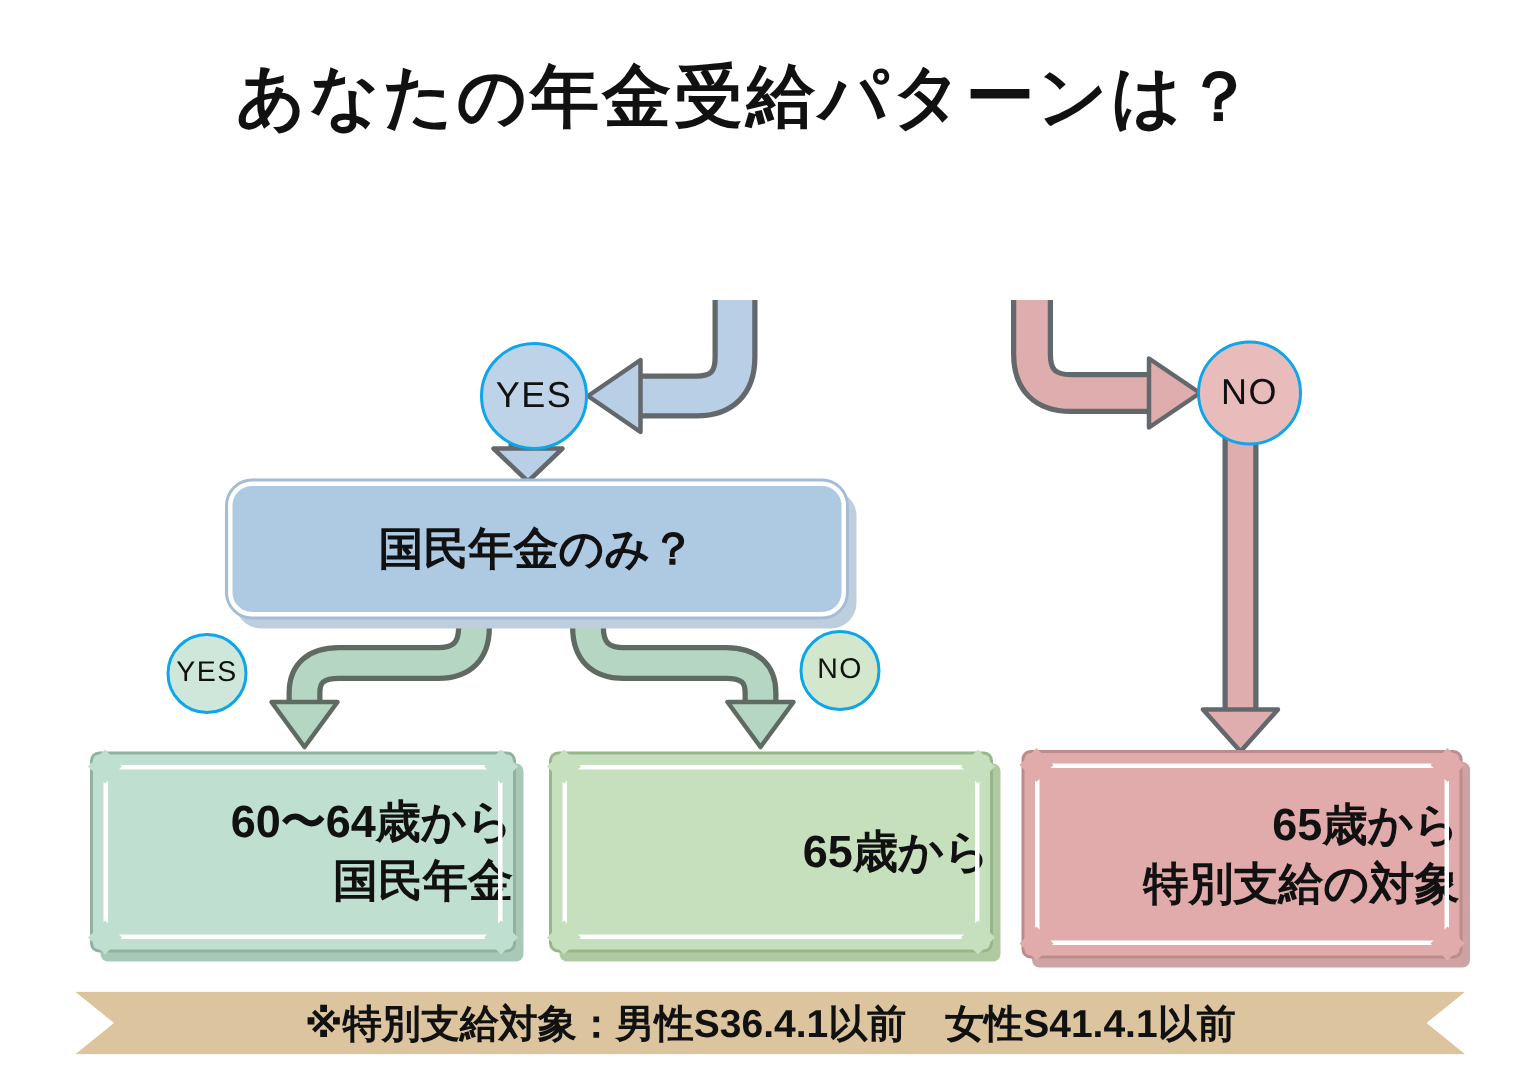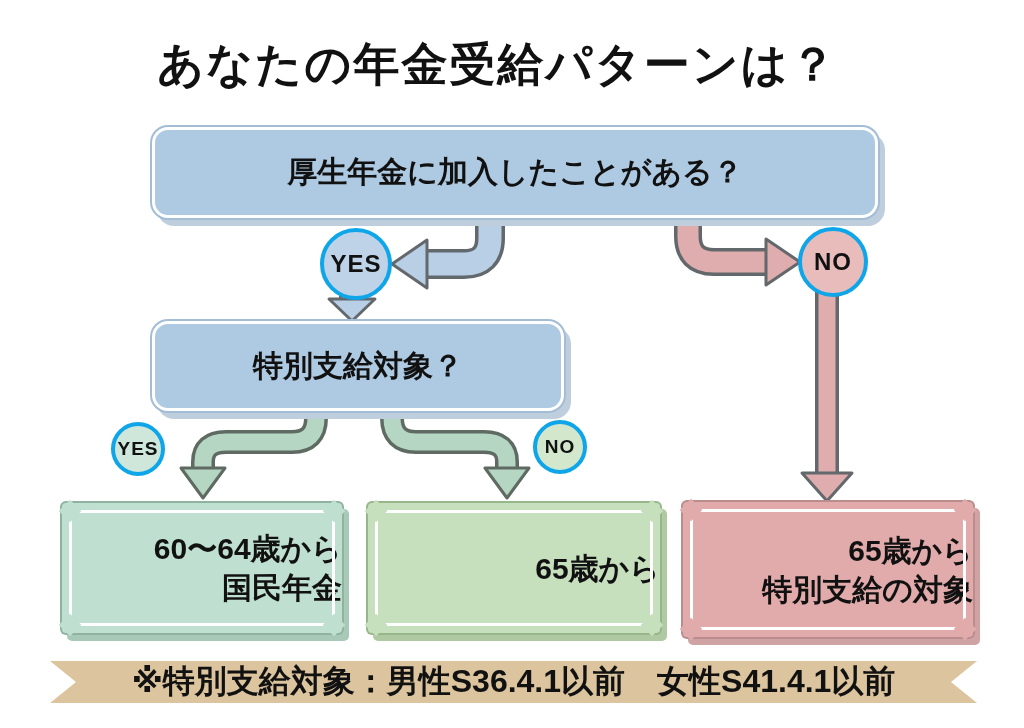--- a/index.html
+++ b/index.html
@@ -14,23 +14,23 @@
   .arrows{position:absolute;left:0;top:0;}
   .qbox{
     position:absolute;display:flex;align-items:center;justify-content:center;
     background:#aecae3;border:3px solid #ffffff;border-radius:16px;
     box-shadow:0 0 0 2px #a3bdd6, 6px 7px 0 1px #bfcedd;
     font-size:30px;font-weight:bold;text-align:center;
   }
   .qbox.q1{left:152px;top:127px;width:720px;height:85px;}
   .qbox.q2{left:152px;top:321px;width:406px;height:84px;}
   .badge{
-    position:absolute;border-radius:50%;border:4px solid #0ea5e9;
+    position:absolute;border-radius:50%;border:2px solid #0ea5e9;
     display:flex;align-items:center;justify-content:center;
-    font-weight:bold;box-sizing:border-box;letter-spacing:1px;text-align:center;
+    font-weight:normal;box-sizing:border-box;letter-spacing:1px;text-align:center;
   }
   .badge.yes1{left:320px;top:228px;width:72px;height:72px;background:#bed3e8;font-size:24px;}
   .badge.no1 {left:798px;top:227px;width:70px;height:70px;background:#e9bcbc;font-size:24px;}
   .badge.yes2{left:111px;top:422px;width:54px;height:54px;background:#cfe7da;font-size:19px;}
   .badge.no2 {left:533px;top:420px;width:54px;height:54px;background:#d2e7cb;font-size:19px;}
   .obox{
     position:absolute;display:flex;flex-direction:column;align-items:flex-end;justify-content:center;
     font-size:30px;font-weight:bold;text-align:center;line-height:1.3;border-radius:4px;
   }
   .obox .frame{
@@ -45,21 +45,21 @@
   .obox.o2{left:368px;top:503px;width:292px;height:130px;background:#c6dfbc;
     box-shadow:0 0 0 2px #97b689, 6px 7px 0 1px #afcaa2;}
   .obox.o2 .notch{background:#c6dfbc;}
   .obox.o3{left:683px;top:502px;width:290px;height:135px;background:#e2abab;
     box-shadow:0 0 0 2px #bb8c8c, 6px 7px 0 1px #cfa3a3;}
   .obox.o3 .notch{background:#e2abab;}
   .banner{
     position:absolute;left:50px;top:661px;width:927px;height:42px;background:#dcc59e;
     clip-path:polygon(0 0,100% 0,calc(100% - 26px) 50%,100% 100%,0 100%,26px 50%);
     display:flex;align-items:center;justify-content:center;
-    font-size:32px;font-weight:bold;color:#111;
+    font-size:26px;font-weight:bold;color:#111;
   }
 </style>
 </head>
 <body>
 
 <div class="canvas">
 
   <h1 class="title">あなたの年金受給パターンは？</h1>
 
   <svg class="arrows" width="1024" height="728" viewBox="0 0 1024 728">
@@ -94,26 +94,23 @@
       <polygon points="203,498 181,468 225,468" fill="#b5d6c3" stroke="#5e6a62" stroke-width="3"></polygon>
     </g>
 
     <g stroke-linejoin="round">
       <path d="M392 396 L392 418 Q392 442 416 442 L484 442 Q507 442 507 462 L507 470" fill="none" stroke="#5e6a62" stroke-width="24"></path>
       <path d="M392 396 L392 418 Q392 442 416 442 L484 442 Q507 442 507 462 L507 470" fill="none" stroke="#b5d6c3" stroke-width="17"></path>
       <polygon points="507,498 485,468 529,468" fill="#b5d6c3" stroke="#5e6a62" stroke-width="3"></polygon>
     </g>
   </svg>
 
-  <div class="qbox q1">
-    <span>厚生年金に加入したことがある？</span>
-  </div>
 
   <div class="qbox q2">
-    <span>特別支給対象？</span>
+    <span>国民年金のみ？</span>
   </div>
 
   <div class="badge yes1">YES</div>
   <div class="badge no1">NO</div>
   <div class="badge yes2">YES</div>
   <div class="badge no2">NO</div>
 
   <div class="obox o1">
     <span>60〜64歳から</span>
     <span>国民年金</span>

